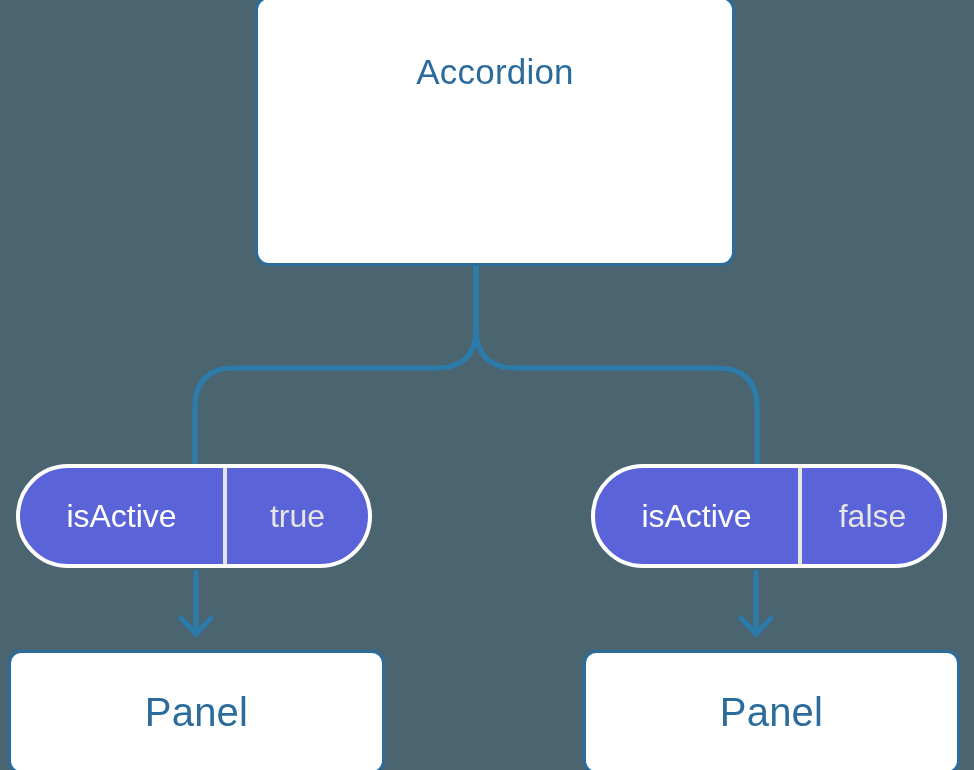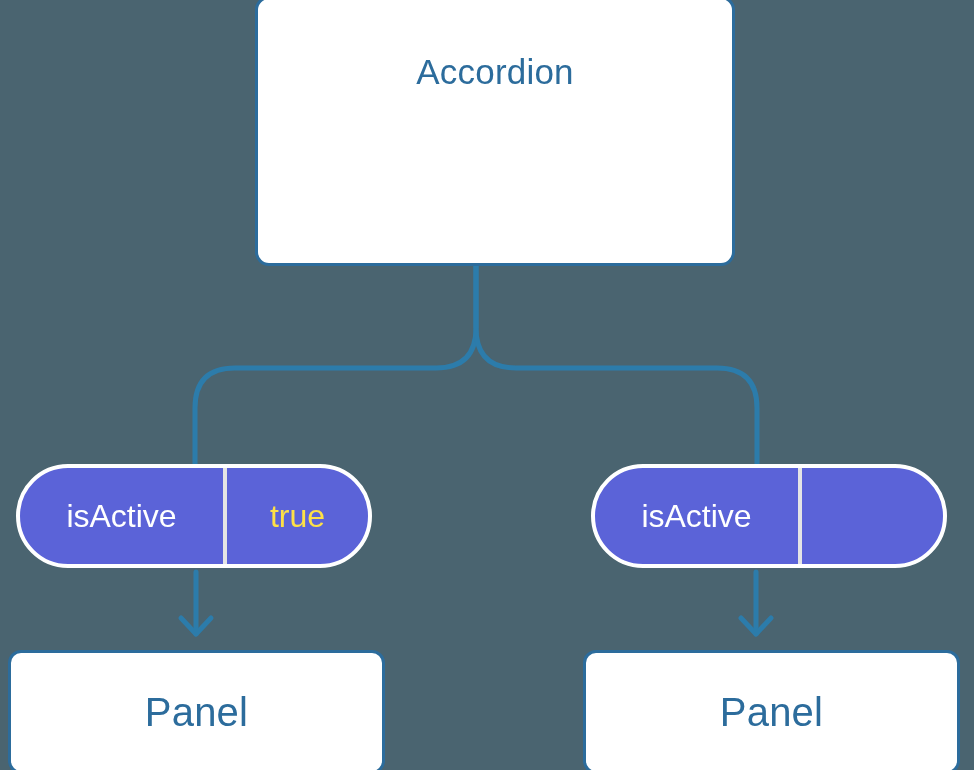--- a/index.html
+++ b/index.html
@@ -106,21 +106,21 @@
     background: #5b63d8;
     border: 4px solid #ffffff;
     height: 104px;
   }
   .pill.filled .pill-key {
     color: #ffffff;
     font-size: 32px;
     border-right: 4px solid #e5e5e5;
   }
   .pill.filled .pill-val {
-    color: #fde047;
+    color: #e5e5e5;
     font-size: 32px;
   }
 
   #pill-left {
     left: 16px;
     top: 464px;
     width: 356px;
   }
   #pill-left .pill-key { width: 207px; }
   #pill-left .pill-val { flex: 1; }
@@ -183,20 +183,21 @@
 
   </div>
 
   <div class="pill filled" id="pill-left">
     <div class="pill-key">isActive</div>
     <div class="pill-val">true</div>
   </div>
 
   <div class="pill filled" id="pill-right">
     <div class="pill-key">isActive</div>
+    <div class="pill-val">false</div>
   </div>
 
   <div class="card" id="panel-left">
     <div class="card-title">Panel</div>
   </div>
 
   <div class="card" id="panel-right">
     <div class="card-title">Panel</div>
   </div>
 

